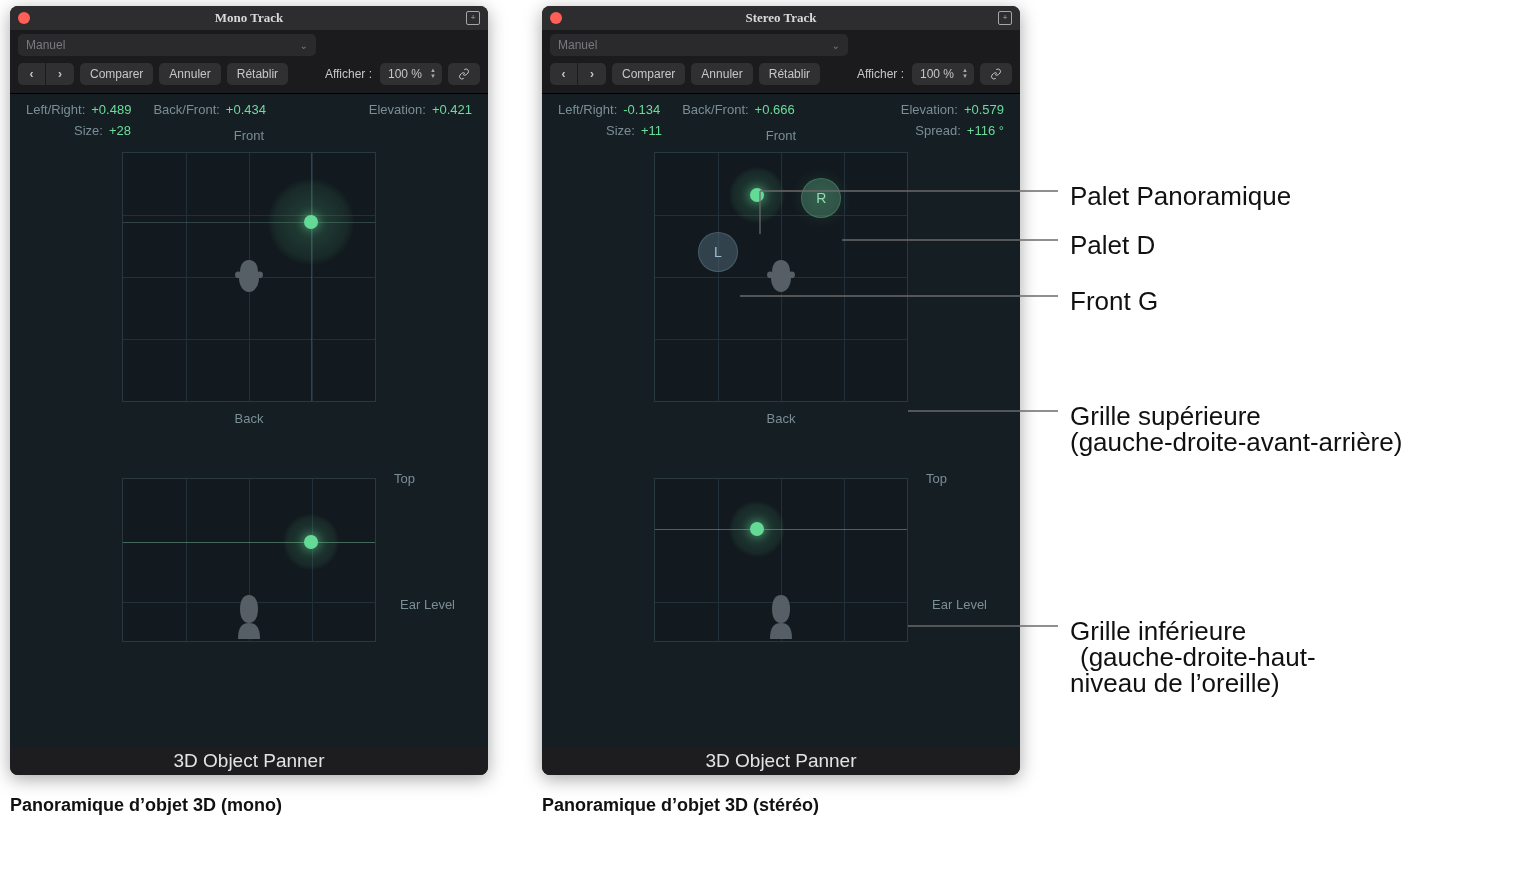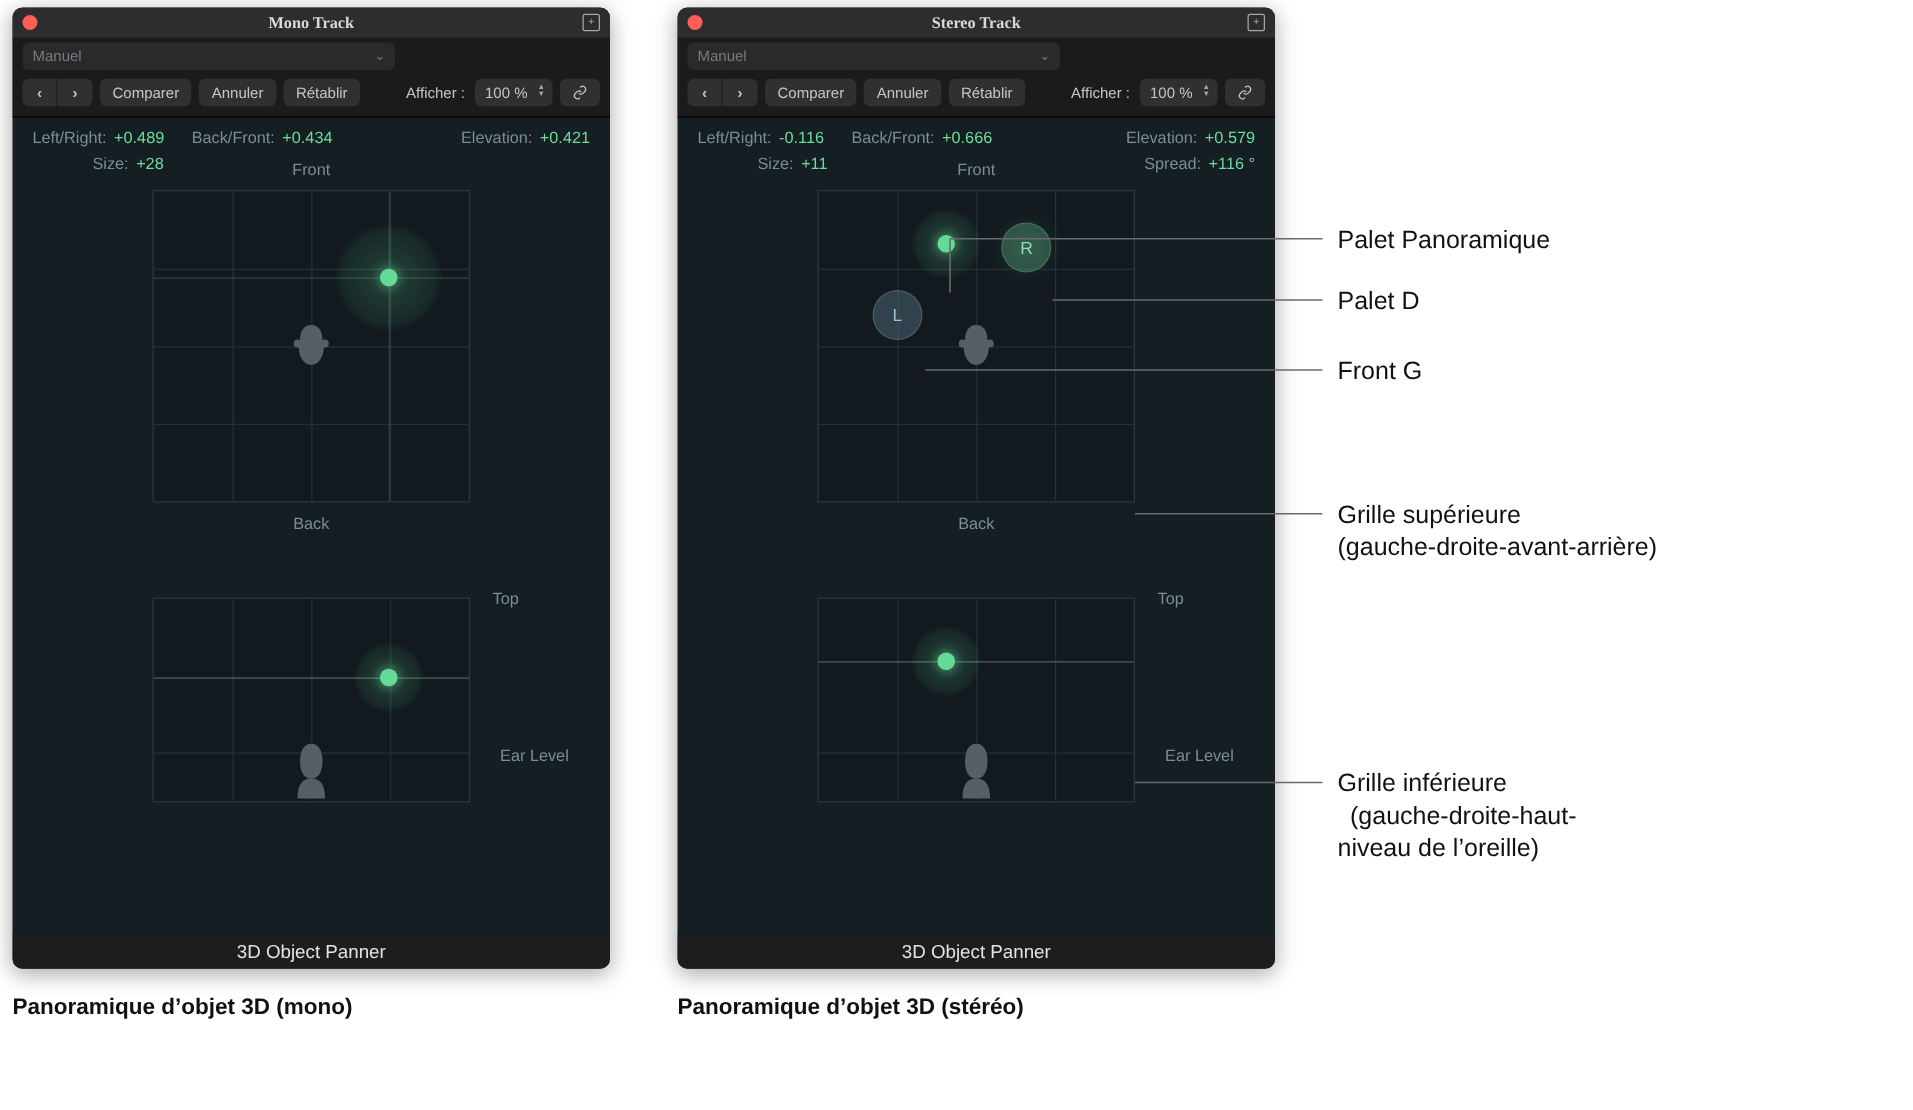--- a/index.html
+++ b/index.html
@@ -203,41 +203,41 @@
     content:""; position:absolute; left:50%; top:50%;
     width: 60px; height: 60px; border-radius:50%;
     background: radial-gradient(circle, rgba(99,219,151,.12) 0%, rgba(99,219,151,0) 70%);
     transform: translate(-50%,-50%);
   }
 
   
   .plugin-footer {
     background: #1d1d1f;
     color: #e3e3e5;
-    font-size: 15px; font-weight: 500;
+    font-size: 19px; font-weight: 500;
     text-align: center;
     height: 28px;
     display: flex; align-items: center; justify-content: center;
     flex: 0 0 auto;
   }
 
   
   .caption {
     position: absolute;
     font-size: 18px; font-weight: 700; color: #111;
     left: 0;
   }
   .caption.cap1 { left: 10px; top: 795px; width: 478px;}
   .caption.cap2 { left: 542px; top: 795px; width: 478px;}
 
   
   .callouts { position: absolute; left: 1020px; top: 6px; width: 500px; height: 770px;}
   .callout-label {
     position: absolute;
-    font-size: 20px; color: var(--callout-text);
+    font-size: 26px; color: var(--callout-text);
     line-height: 1.25em;
     white-space: nowrap;
   }
   svg.leaders { position: absolute; left: 542px; top: 6px; width: 988px; height: 770px; pointer-events: none;}
   svg.leaders line { stroke: #6a6a6a; stroke-width: 1.3; }
 </style>
 </head>
 <body>
 
 <div class="window win-mono">
@@ -379,21 +379,21 @@
       <svg width="14" height="14" viewBox="0 0 24 24" fill="none" stroke="#c6c6c9" stroke-width="2">
           <path d="M10 13a5 5 0 0 0 7 0l3-3a5 5 0 0 0-7-7l-1 1"></path>
           <path d="M14 11a5 5 0 0 0-7 0l-3 3a5 5 0 0 0 7 7l1-1"></path>
         </svg>
     </div>
   </div>
 
   <div class="readouts">
     <div class="ro">
         <span class="lab">Left/Right:</span>
-        <span class="val">-0.116</span>
+        <span class="val">-0.134</span>
       </div>
     <div class="ro">
         <span class="lab">Back/Front:</span>
         <span class="val">+0.666</span>
       </div>
     <div class="ro push-right">
         <span class="lab">Elevation:</span>
         <span class="val">+0.579</span>
       </div>
   </div>

